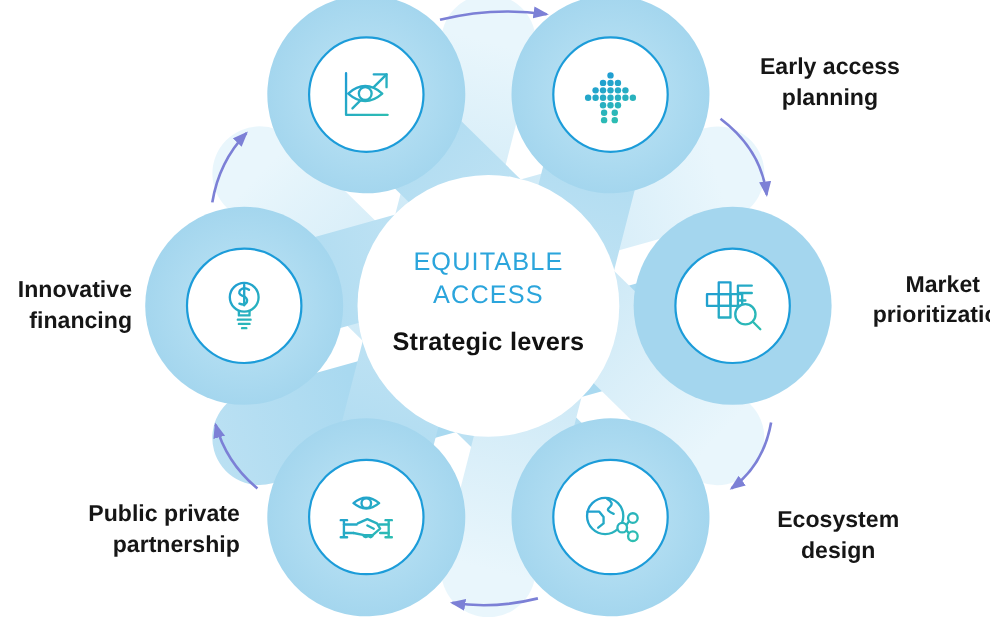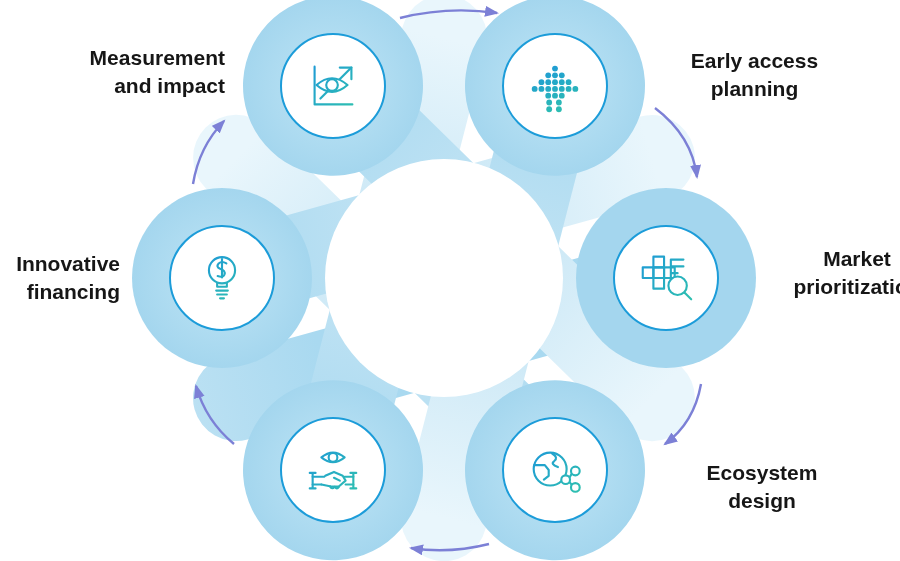--- a/index.html
+++ b/index.html
@@ -97,20 +97,27 @@
     <g fill="none" stroke="#7c80d6" stroke-width="2.4">
       <path d="M400,18 Q448,6 497,13" marker-end="url(#ah)"></path>
       <path d="M655,108 Q692,136 697,177" marker-end="url(#ah)"></path>
       <path d="M701,384 Q694,423 665,444" marker-end="url(#ah)"></path>
       <path d="M489,544 Q449,554 411,548" marker-end="url(#ah)"></path>
       <path d="M234,444 Q206,421 196,386" marker-end="url(#ah)"></path>
       <path d="M193,184 Q199,147 224,121" marker-end="url(#ah)"></path>
     </g>
   </svg>
 
+  <div class="center-text">
+    <div class="center-title">
+      <div>EQUITABLE</div>
+      <div>ACCESS</div>
+    </div>
+    <div class="center-sub">Strategic levers</div>
+  </div>
 
   <div class="icon-circle" style="left:280px;top:33px;">
     <svg width="62" height="62" viewBox="0 0 64 64" fill="none" stroke-linecap="round" stroke-linejoin="round">
       <defs>
           <linearGradient id="ig1" gradientUnits="userSpaceOnUse" x1="10" y1="10" x2="54" y2="54">
         <stop offset="0" stop-color="#1e9ad6"></stop>
             <stop offset="1" stop-color="#2ebfb0"></stop>
           </linearGradient>
         </defs>
       <g stroke="url(#ig1)" stroke-width="2.2">
@@ -232,24 +239,24 @@
       <g stroke="url(#ig6)" stroke-width="2.2">
         <circle cx="32" cy="24" r="13.5"></circle>
         <path d="M27,37 v4 h10 v-4"></path>
         <path d="M26,45 h12 M27,49 h10 M30,53 h4"></path>
         <path d="M36.5,17 q-4.5,-3 -8,0 q-3,3.5 1.5,5.5 q6,2 4.5,6 q-1.5,3.5 -7,1.5"></path>
         <path d="M32,12.5 v19"></path>
       </g>
     </svg>
   </div>
 
-  <div class="lever-label ta-r" style="left:30px;top:44px;width:195px;">Measurement
-and impact</div>
   <div class="lever-label ta-l" style="left:672px;top:47px;width:165px;">Early access
 planning</div>
   <div class="lever-label ta-l" style="left:788px;top:245px;width:138px;">Market
 prioritization</div>
   <div class="lever-label ta-l" style="left:682px;top:443px;width:160px;margin-top:16px;">Ecosystem
 design</div>
+  <div class="lever-label ta-r" style="left:22px;top:454px;width:196px;">Public private
+partnership</div>
   <div class="lever-label ta-r" style="left:2px;top:250px;width:118px;">Innovative
 financing</div>
 
 </div>
 
 </body></html>

